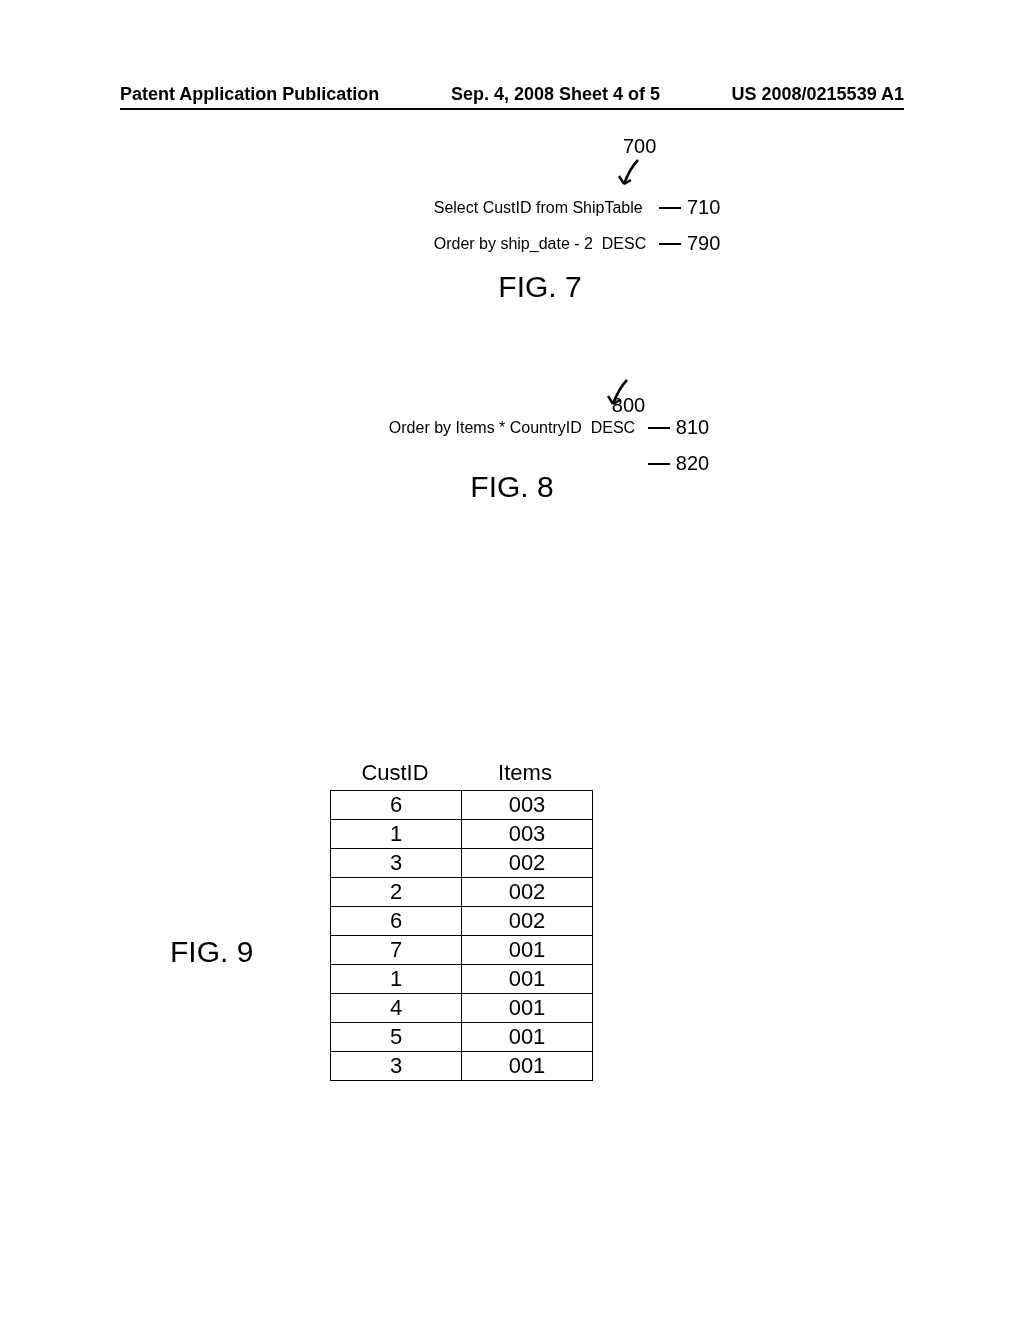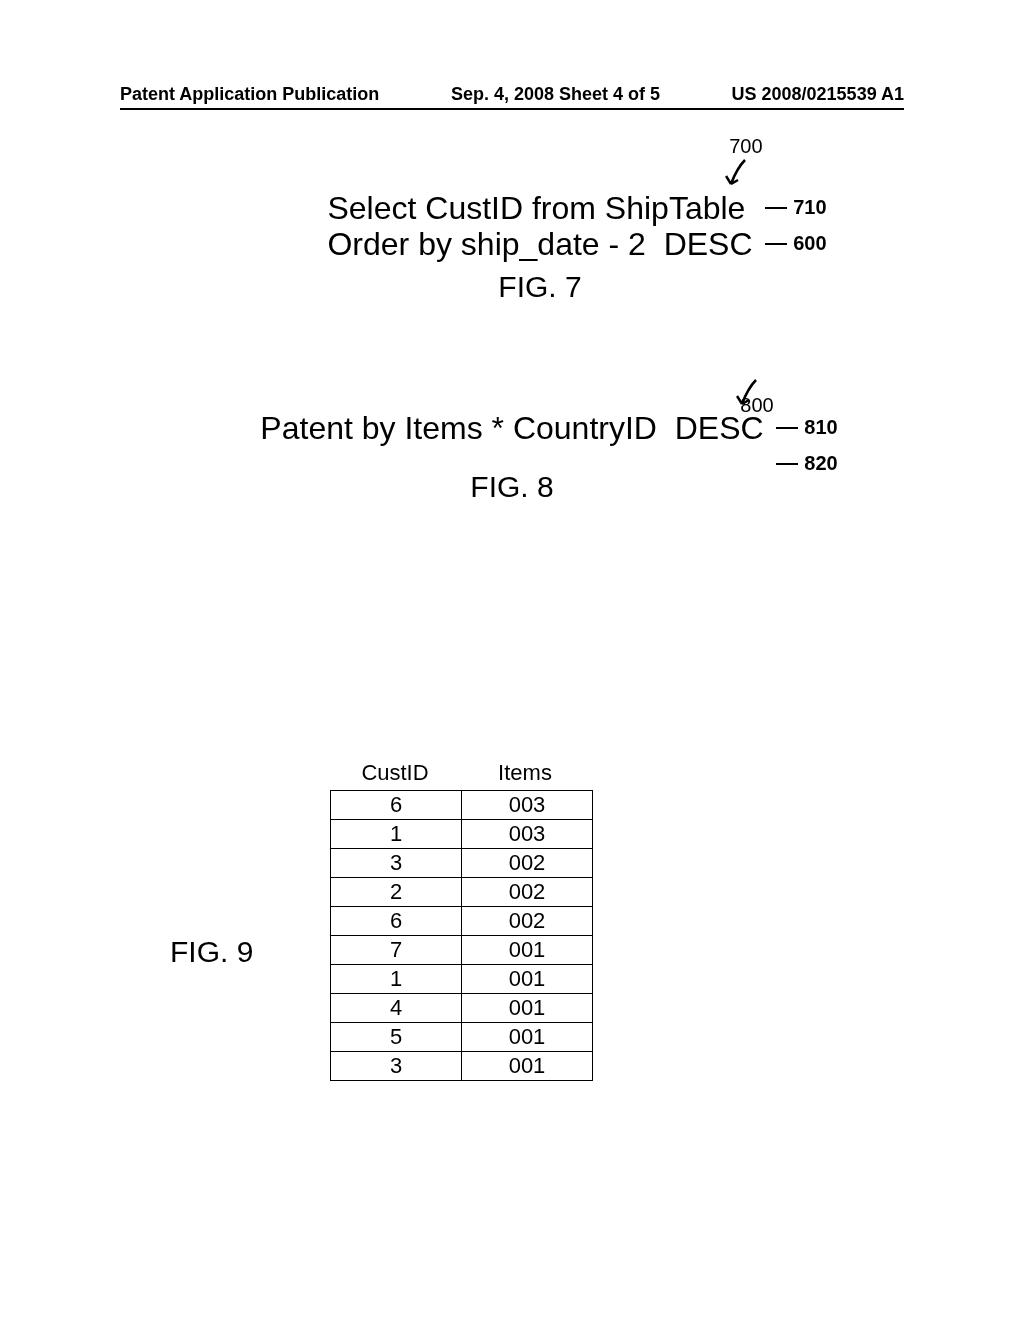--- a/index.html
+++ b/index.html
@@ -45,21 +45,21 @@
     width: 1024px;
     text-align: center;
     padding-left: 28px;
   }
   .fig-callout {
     position: relative;
     display: inline-block;
     text-align: left;
   }
   .code-line {
-    font-size: 32px;
+    font-size: 16px;
     line-height: 36px;
     white-space: pre;
   }
   .fig-caption {
     font-size: 30px;
     text-align: center;
     margin-top: 8px;
   }
   .top-ref {
     position: absolute;
@@ -67,21 +67,20 @@
   }
   .arrow {
     position: absolute;
   }
   .arrow svg { display:block; }
   .side-ref {
     position: absolute;
     font-size: 20px;
     display: flex;
     align-items: center;
-    font-weight: bold;
   }
   .dash {
     display:inline-block;
     width: 22px;
     border-top: 2px solid #000;
     margin-right: 6px;
     vertical-align: middle;
   }
 
   
@@ -154,36 +153,36 @@
         </svg>
       </span>
       <div class="code-line">Select CustID from ShipTable</div>
       <div class="code-line">Order by ship_date - 2  DESC</div>
       <span class="side-ref" style="top:6px; right:-74px;">
         <span class="dash"></span>
         <span>710</span>
       </span>
       <span class="side-ref" style="top:42px; right:-74px;">
         <span class="dash"></span>
-        <span>600</span>
+        <span>790</span>
       </span>
     </div>
     <div class="fig-caption">FIG. 7</div>
   </div>
 
   <div class="fig8">
     <div class="fig-callout">
       <span class="top-ref" style="top:-55px; right:-10px;margin-top:39px;">800</span>
       <span class="arrow" style="top:-32px; right:0px;">
         <svg width="28" height="30" viewBox="0 0 28 30">
           <path d="M20 2 Q12 10 6 26" stroke="#000" stroke-width="2.5" fill="none"></path>
           <path d="M6 26 L1 18 M6 26 L13 22" stroke="#000" stroke-width="2.5" fill="none"></path>
         </svg>
       </span>
-      <div class="code-line">Patent by Items * CountryID  DESC</div>
+      <div class="code-line">Order by Items * CountryID  DESC</div>
       <span class="side-ref" style="top:6px; right:-74px;align-items:center;">
         <span class="dash"></span>
         <span>810</span>
       </span>
       <span class="side-ref" style="top:42px; right:-74px;">
         <span class="dash"></span>
         <span>820</span>
       </span>
     </div>
     <div class="fig-caption" style="margin-top:24px;">FIG. 8</div>

